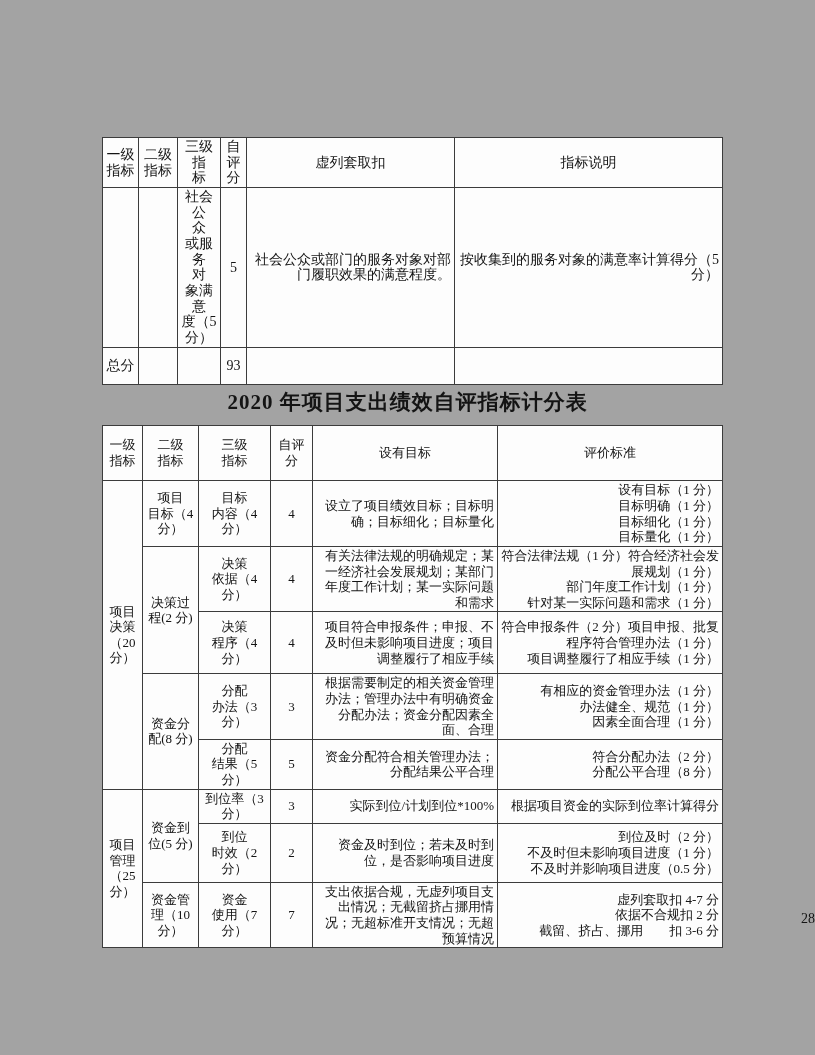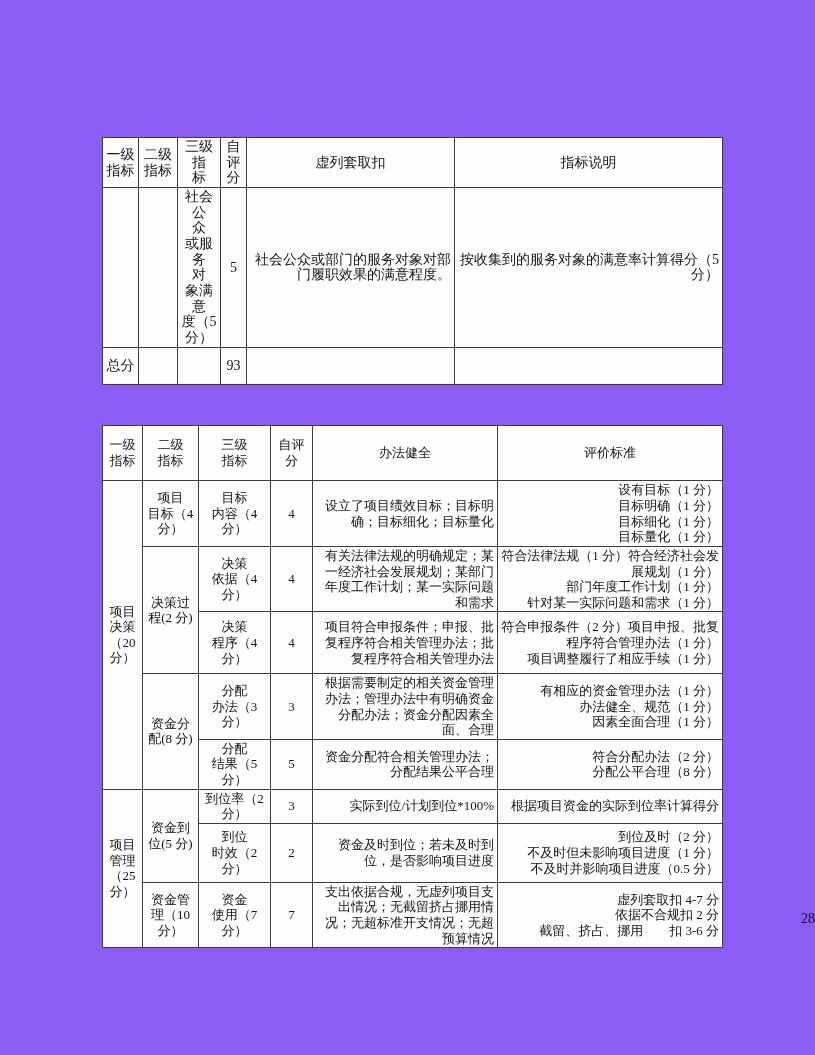--- a/index.html
+++ b/index.html
@@ -1,20 +1,20 @@
 <!DOCTYPE html>
 <html><head>
 <meta charset="utf-8">
 <style>
   html,body { margin:0; padding:0; }
   body {
     width:815px; height:1055px; position:relative; background:#ffffff;
     font-family:"Liberation Serif","DejaVu Serif",serif; color:#141414;
   }
-  .sheet { position:absolute; left:0; top:0; width:815px; height:1055px; background:#8b5cf6; }
+  .sheet { position:absolute; left:0; top:0; width:815px; height:1055px; background:#a3a3a3; }
   table { border-collapse:collapse; table-layout:fixed; position:absolute; background:#fdfdfd; }
   td, th {
     border:1.5px solid #3c3c3c; vertical-align:middle; text-align:center;
     font-weight:normal; padding:1px 3px; overflow:hidden; word-break:break-all;
   }
   .pre { white-space:pre-line; }
   .left { text-align:right; }
   #table1 { left:102px; top:137px; width:620px; font-size:14px; line-height:1.12; }
   #table1 tr:nth-child(1) { height:46px; }
   #table1 tr:nth-child(2) { height:106px; }
@@ -82,41 +82,42 @@
       <td>总分</td>
       <td></td>
       <td></td>
       <td>93</td>
       <td></td>
       <td></td>
     </tr>
   </tbody>
     </table>
 
+  <div class="doc-title">2020 年项目支出绩效自评指标计分表</div>
 
   <table id="table2">
     <colgroup>
       <col style="width:40px">
         <col style="width:56px">
         <col style="width:72px">
       <col style="width:42px">
         <col style="width:185px">
         <col style="width:225px">
     </colgroup>
     <tbody>
         <tr>
       <th class="pre">一级
 指标</th>
       <th class="pre">二级
 指标</th>
       <th class="pre">三级
 指标</th>
       <th class="pre">自评
 分</th>
-      <th>办法健全</th>
+      <th>设有目标</th>
       <th>评价标准</th>
     </tr>
     <tr>
       <td rowspan="5" class="pre">项目
 决策
 （20
 分）</td>
       <td class="pre">项目
 目标（4
 分）</td>
@@ -137,21 +138,21 @@
       <td>4</td>
       <td class="left">有关法律法规的明确规定；某一经济社会发展规划；某部门年度工作计划；某一实际问题和需求</td>
       <td class="left pre">符合法律法规（1 分）符合经济社会发展规划（1 分）
 部门年度工作计划（1 分）
 针对某一实际问题和需求（1 分）</td>
     </tr>
     <tr>
       <td class="pre">决策
 程序（4 分）</td>
       <td>4</td>
-      <td class="left">项目符合申报条件；申报、批复程序符合相关管理办法；批复程序符合相关管理办法</td>
+      <td class="left">项目符合申报条件；申报、不及时但未影响项目进度；项目调整履行了相应手续</td>
       <td class="left pre">符合申报条件（2 分）项目申报、批复程序符合管理办法（1 分）
 项目调整履行了相应手续（1 分）</td>
     </tr>
     <tr>
       <td rowspan="2" class="pre">资金分
 配(8 分)</td>
       <td class="pre">分配
 办法（3 分）</td>
       <td>3</td>
       <td class="left">根据需要制定的相关资金管理办法；管理办法中有明确资金分配办法；资金分配因素全面、合理</td>
@@ -167,21 +168,21 @@
       <td class="left pre">符合分配办法（2 分）
 分配公平合理（8 分）</td>
     </tr>
     <tr>
       <td rowspan="3" class="pre">项目
 管理
 （25
 分）</td>
       <td rowspan="2" class="pre">资金到
 位(5 分)</td>
-      <td class="pre">到位率（2
+      <td class="pre">到位率（3
 分）</td>
       <td>3</td>
       <td class="left">实际到位/计划到位*100%</td>
       <td class="left pre">根据项目资金的实际到位率计算得分</td>
     </tr>
     <tr>
       <td class="pre">到位
 时效（2 分）</td>
       <td>2</td>
       <td class="left">资金及时到位；若未及时到位，是否影响项目进度</td>

